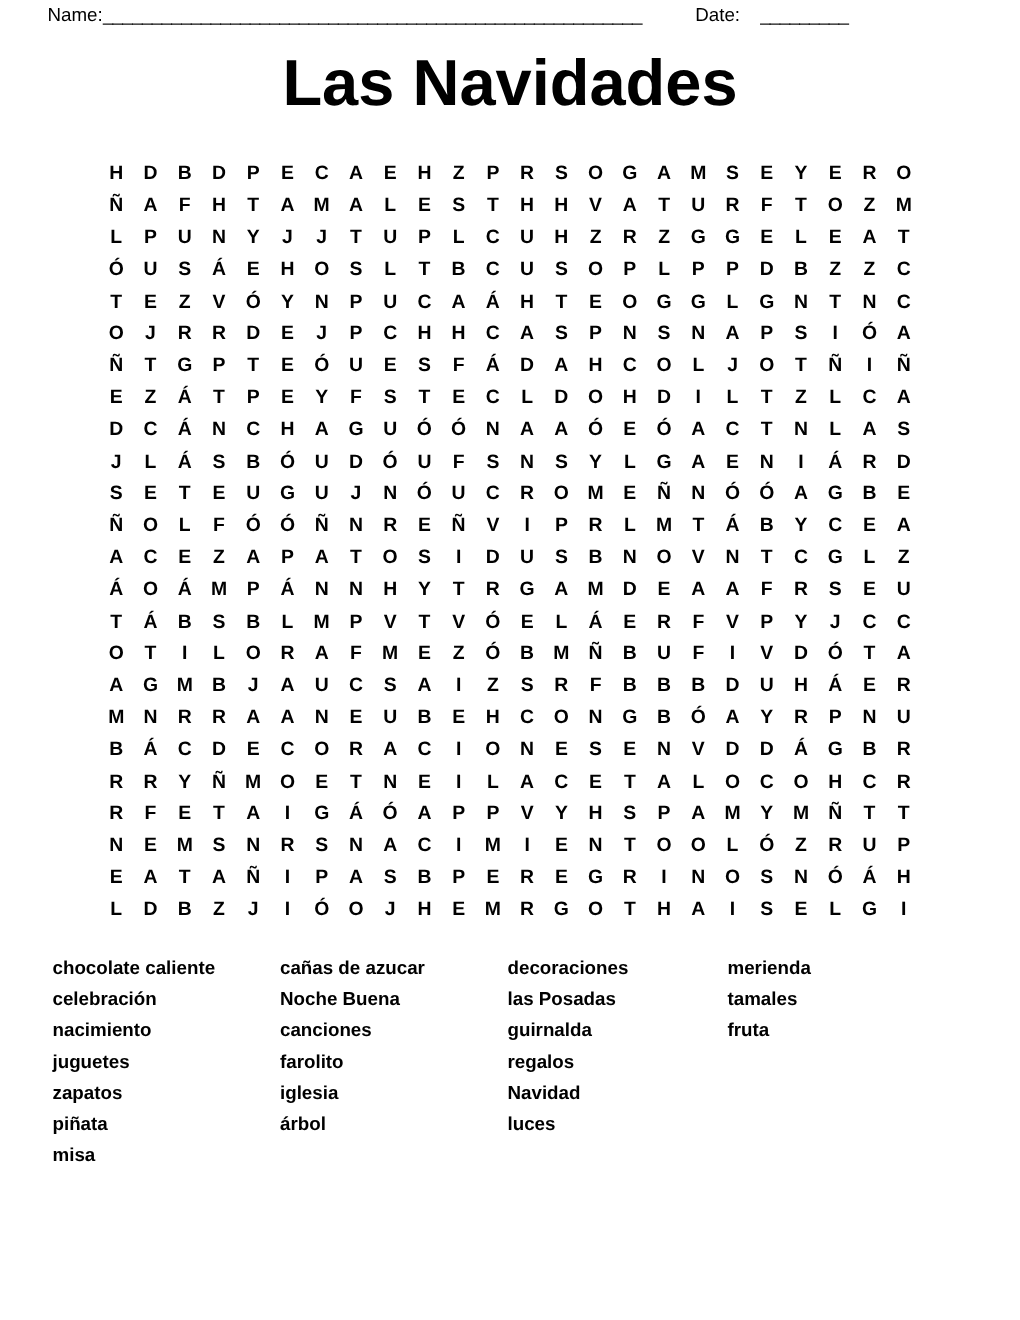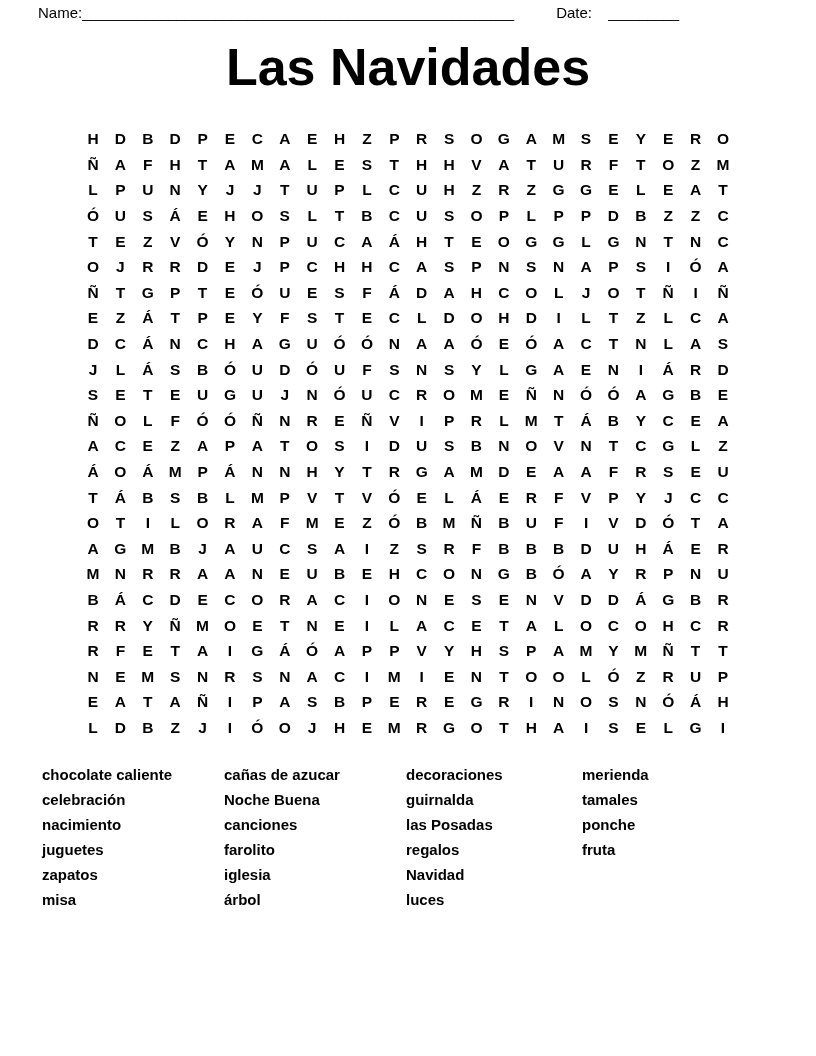--- a/index.html
+++ b/index.html
@@ -751,39 +751,39 @@
       </div>
     </div>
 
   <div class="wordlist" id="wordlist">
       <div class="word-col c1">
         <div class="word">chocolate caliente</div>
         <div class="word">celebración</div>
         <div class="word">nacimiento</div>
         <div class="word">juguetes</div>
         <div class="word">zapatos</div>
+        <div class="word">piñata</div>
         <div class="word">misa</div>
       </div>
       <div class="word-col c2">
         <div class="word">cañas de azucar</div>
         <div class="word">Noche Buena</div>
         <div class="word">canciones</div>
         <div class="word">farolito</div>
         <div class="word">iglesia</div>
         <div class="word">árbol</div>
       </div>
       <div class="word-col c3">
         <div class="word">decoraciones</div>
+        <div class="word">las Posadas</div>
         <div class="word">guirnalda</div>
-        <div class="word">las Posadas</div>
         <div class="word">regalos</div>
         <div class="word">Navidad</div>
         <div class="word">luces</div>
       </div>
       <div class="word-col c4">
         <div class="word">merienda</div>
         <div class="word">tamales</div>
-        <div class="word">ponche</div>
         <div class="word">fruta</div>
       </div>
     </div>
 
 </div>
 
 </body></html>

